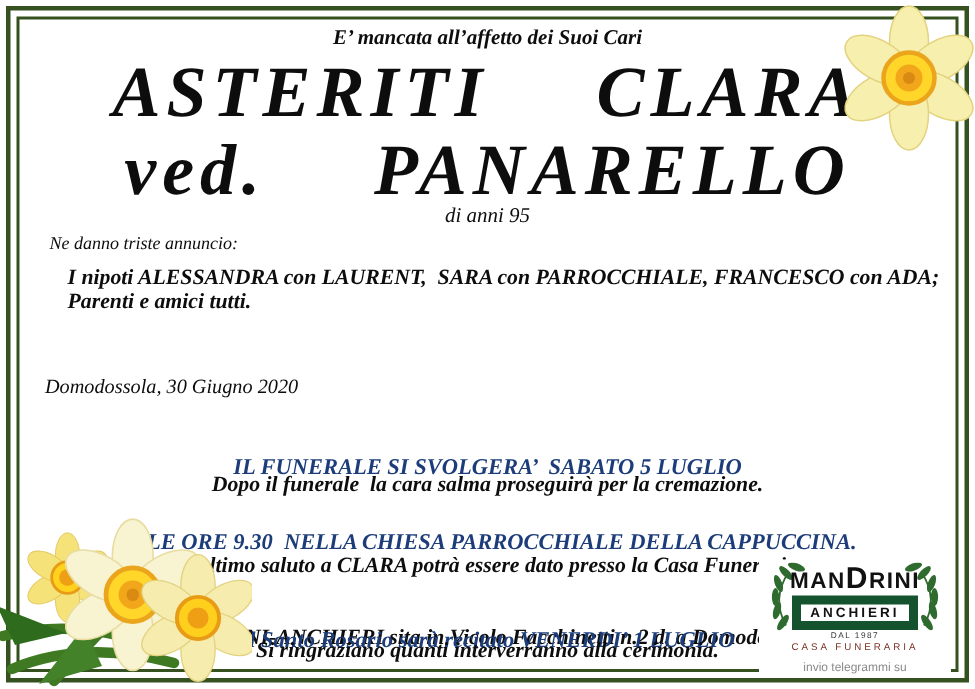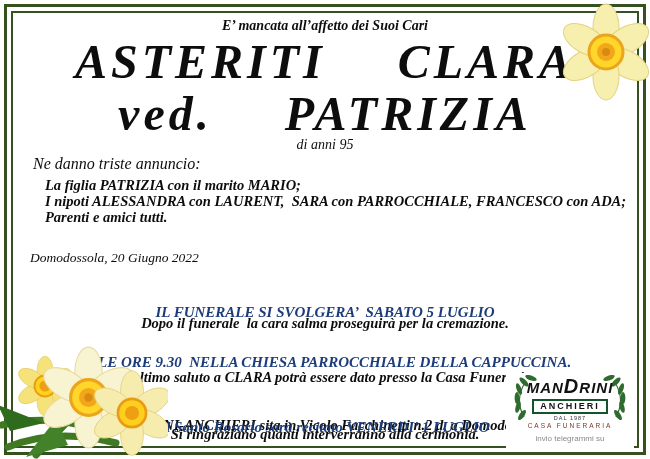--- a/index.html
+++ b/index.html
@@ -26,66 +26,65 @@
   }
   .txt{position:absolute;white-space:pre-wrap;z-index:2;}
   .center{left:0;width:650px;text-align:center;}
   .bi{font-weight:bold;font-style:italic;}
   .it{font-style:italic;}
 
   .intro-line{top:18px;font-size:14px;}
   .name-line1{top:38px;font-size:48px;letter-spacing:4px;word-spacing:20px;line-height:1;}
   .name-line2{top:90px;font-size:48px;letter-spacing:4px;word-spacing:20px;line-height:1;}
   .age-line{top:137px;font-size:14px;}
-  .lead-line{left:33px;top:155px;font-size:16px;}
+  .lead-line{left:33px;top:155px;font-size:12px;}
   .family-block{left:45px;top:177px;font-size:14.5px;line-height:16px;z-index:2;position:absolute;}
   .family-block div{white-space:pre-wrap;}
   .dateline{left:30px;top:250px;font-size:13.5px;}
   .blue{color:var(--accent-blue);}
   .funeral-block{top:271px;font-size:15px;line-height:16.5px;}
   .cremation-line{top:315px;font-size:14.5px;}
   .goodbye-block{top:337px;font-size:14.5px;line-height:16px;}
   .rosary-block{top:386px;font-size:15px;line-height:16.5px;}
   .thanks-line{top:426px;font-size:14.5px;}
 
   .flower-top-right{position:absolute;right:-6px;top:-2px;z-index:5;}
   .flower-bottom-left{position:absolute;left:-4px;bottom:-4px;z-index:5;}
 
   .logo-box{
     position:absolute;right:16px;bottom:7px;width:128px;height:79px;
     background:#ffffff;z-index:6;text-align:center;
     font-family:"Liberation Sans","DejaVu Sans",sans-serif;
   }
   .logo-wreath{position:absolute;left:4px;top:2px;}
-  .logo-brand{position:relative;margin-top:6px;font-size:15px;font-weight:bold;letter-spacing:1px;color:#111;line-height:14px;font-style:italic;}
+  .logo-brand{position:relative;margin-top:6px;font-size:15px;font-weight:bold;letter-spacing:1px;color:#111;line-height:14px;}
   .logo-brand .bigd{font-size:20px;}
-  .logo-anchieri{display:inline-block;margin-top:2px;border:2px solid #14532d;padding:0 6px;font-size:9px;font-weight:bold;letter-spacing:2px;color:#111;line-height:11px;}
+  .logo-anchieri{display:inline-block;margin-top:2px;border:6px solid #14532d;padding:0 6px;font-size:9px;font-weight:bold;letter-spacing:2px;color:#111;line-height:11px;}
   .logo-since{font-size:5.5px;color:#333;letter-spacing:1px;line-height:6px;margin-top:1px;}
   .logo-tagline{font-size:6.5px;color:#7a3526;letter-spacing:2px;line-height:8px;margin-top:1px;}
   .logo-telegram{font-size:8px;color:#8a8a8a;line-height:9px;margin-top:4px;}
   .logo-site{font-size:10.5px;color:#1a1a1a;font-weight:bold;line-height:12px;}
 </style>
 </head>
 <body>
 
 <div class="outer-border"></div>
 <div class="inner-border"></div>
 
 <div class="txt center bi intro-line">E’ mancata all’affetto dei Suoi Cari</div>
 <div class="txt center bi name-line1">ASTERITI  CLARA</div>
-<div class="txt center bi name-line2">ved.  PATRIZIA</div>
+<div class="txt center bi name-line2">ved.  PANARELLO</div>
 <div class="txt center it age-line">di anni 95</div>
 
 <div class="txt it lead-line">Ne danno triste annuncio:</div>
 <div class="family-block bi">
-  <div>La figlia PATRIZIA con il marito MARIO;</div>
   <div>I nipoti ALESSANDRA con LAURENT,  SARA con PARROCCHIALE, FRANCESCO con ADA;</div>
   <div>Parenti e amici tutti.</div>
 </div>
-<div class="txt it dateline">Domodossola, 20 Giugno 2022</div>
+<div class="txt it dateline">Domodossola, 30 Giugno 2020</div>
 
 <div class="txt center bi blue funeral-block">
   <div>IL FUNERALE SI SVOLGERA’  SABATO 5 LUGLIO</div>
   <div>ALLE ORE 9.30  NELLA CHIESA PARROCCHIALE DELLA CAPPUCCINA.</div>
 </div>
 
 <div class="txt center bi cremation-line">Dopo il funerale  la cara salma proseguirà per la cremazione.</div>
 
 <div class="txt center bi goodbye-block">
   <div>L’ultimo saluto a CLARA potrà essere dato presso la Casa Funeraria</div>

